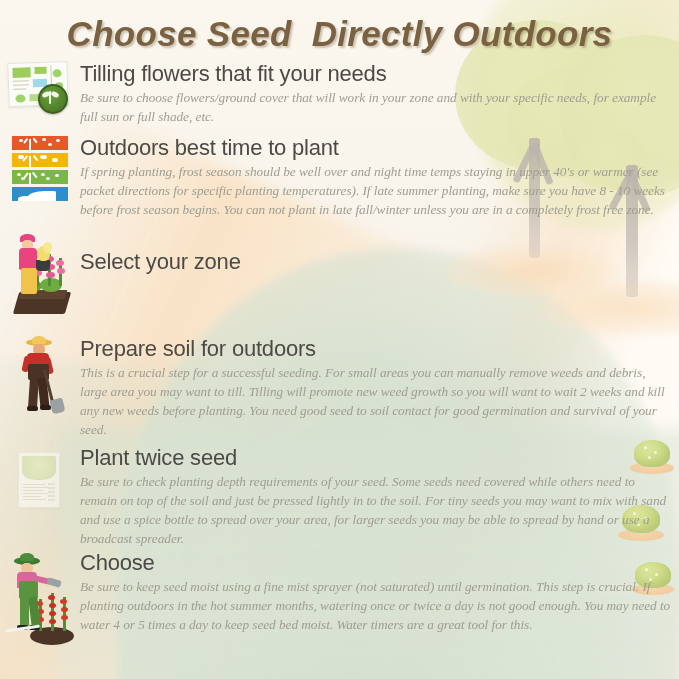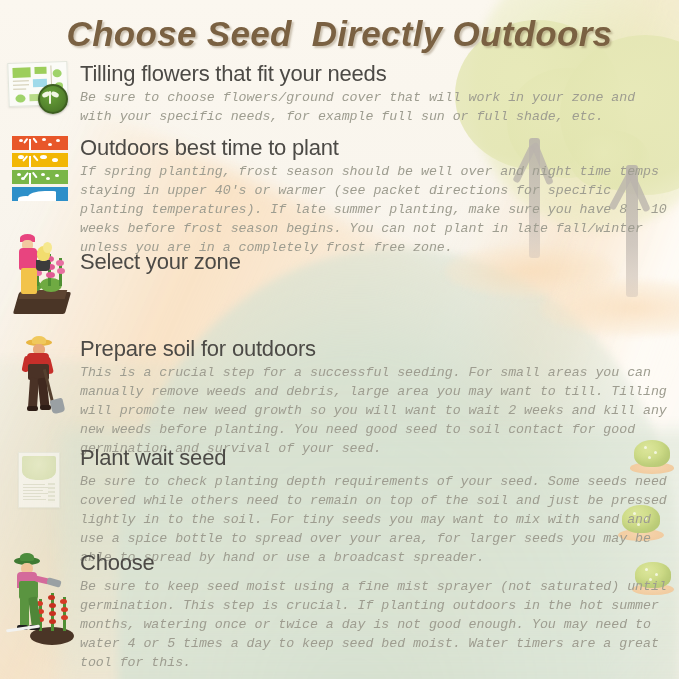--- a/index.html
+++ b/index.html
@@ -159,21 +159,21 @@
   .step-heading {
     font-family: "Liberation Sans", sans-serif;
     font-size: 22px;
     font-weight: normal;
     color: #4c4a46;
     line-height: 1.12;
     margin: 0 0 1px 0;
     letter-spacing: -0.2px;
   }
   .step-body {
-    font-family: Liberation Mono, monospace;
+    font-family: Liberation Serif, serif;
     font-style: italic;
     font-size: 13.3px;
     line-height: 1.44;
     color: #9e9d90;
     margin: 0;
     letter-spacing: -0.05px;
   }
 
   
   .icon-art { position: relative; }
@@ -471,21 +471,21 @@
           <div class="txtline" style="top:31px; width:22px;"></div>
           <div class="txtline" style="top:34px; width:26px;"></div>
           <div class="txtline" style="top:37px; width:20px;"></div>
           <div class="txtline" style="top:40px; width:25px;"></div>
           <div class="txtline" style="top:43px; width:18px;"></div>
           <div class="txtline" style="top:46px; width:23px;"></div>
           <div class="strip"></div>
         </div>
       </div>
       <div class="step-text">
-        <div class="step-heading">Plant wait seed</div>
+        <div class="step-heading">Plant twice seed</div>
         <div class="step-body">Be sure to check planting depth requirements of  your seed.  Some seeds need covered while others need to remain on top of the soil and just be pressed lightly in to the  soil. For tiny seeds you may want to mix with sand and use a spice bottle to spread over your area, for larger seeds you may be able to spread by hand or use a broadcast spreader.</div>
       </div>
     </div>
 
     <div class="step" style="top:551px;">
       <div class="step-icon" style="left:6px; top:4px;">
         <div class="person" style="width:72px; height:100px;">
 
           <div class="pp" style="left:24px; top:72px; width:44px; height:18px; background:#4a3526; border-radius:50%;"></div>
 

